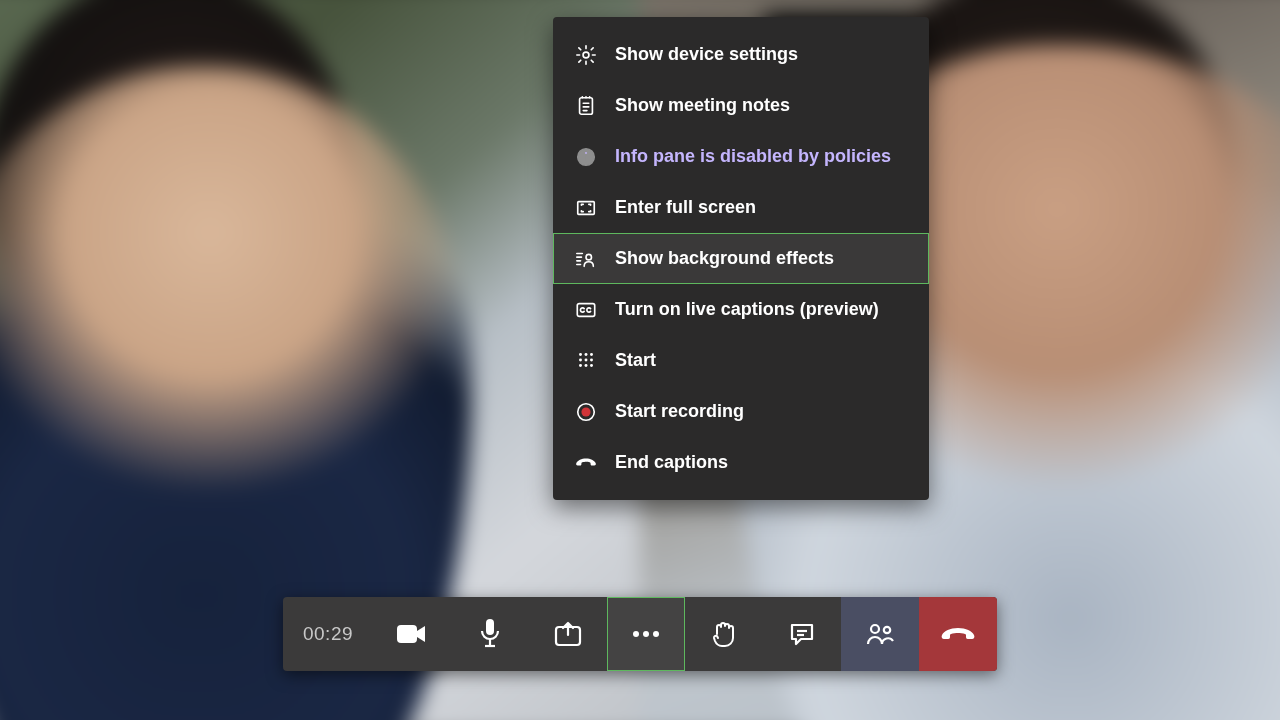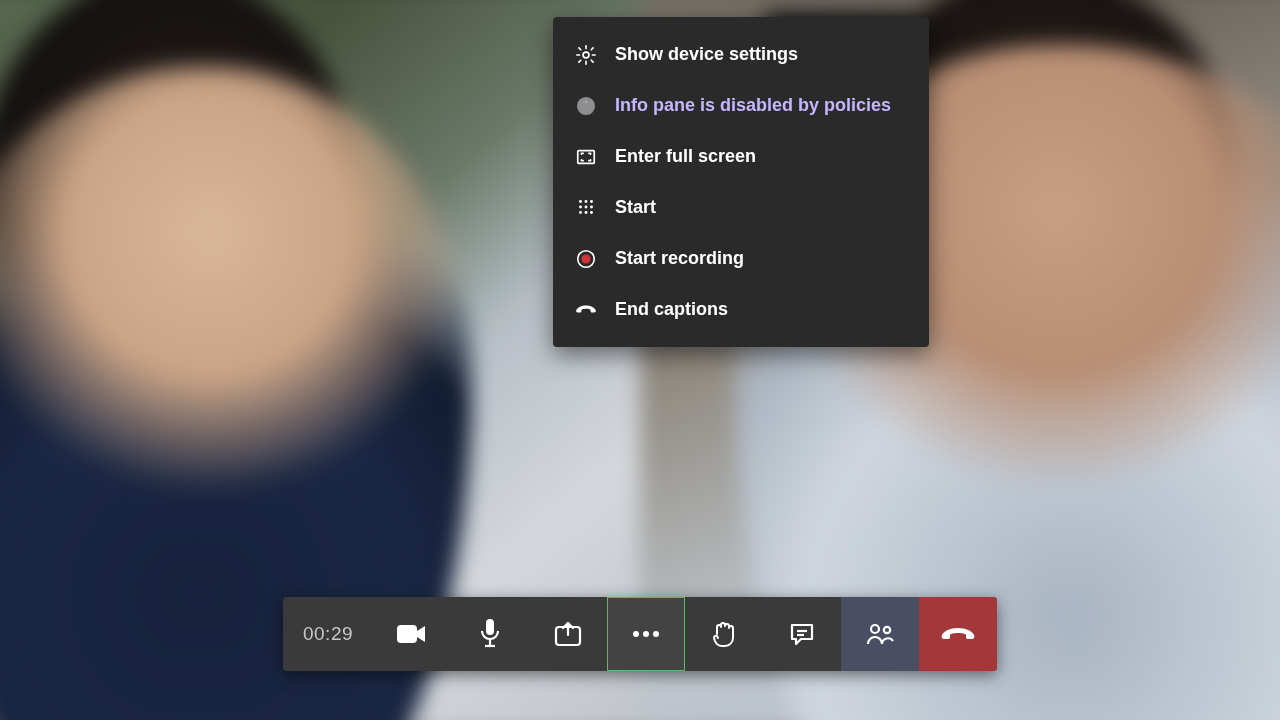--- a/index.html
+++ b/index.html
@@ -179,38 +179,73 @@
   <div class="menu" id="menu">
       <div class="menu-item">
         <span class="mi-icon">
           <svg xmlns="http://www.w3.org/2000/svg" width="22" height="22" viewBox="0 0 24 24" fill="none" stroke="white" stroke-width="1.8" stroke-linecap="round" stroke-linejoin="round">
             <circle cx="12" cy="12" r="3.2"></circle>
             <path d="M12 2v3M12 19v3M4.2 4.2l2.1 2.1M17.7 17.7l2.1 2.1M2 12h3M19 12h3M4.2 19.8l2.1-2.1M17.7 6.3l2.1-2.1"></path>
           </svg>
         </span>
         <span>Show device settings</span>
       </div>
+      <div class="menu-item">
+        <span class="mi-icon">
+          <svg xmlns="http://www.w3.org/2000/svg" width="22" height="22" viewBox="0 0 24 24" fill="none" stroke="white" stroke-width="1.8" stroke-linecap="round" stroke-linejoin="round">
+            <rect x="5" y="3" width="14" height="18" rx="2"></rect>
+            <path d="M8 3v-1M12 3v-1M16 3v-1"></path>
+            <line x1="9" y1="9" x2="15" y2="9"></line>
+            <line x1="9" y1="13" x2="15" y2="13"></line>
+            <line x1="9" y1="17" x2="13" y2="17"></line>
+          </svg>
+        </span>
+        <span>Show meeting notes</span>
+      </div>
       <div class="menu-item disabled">
         <span class="mi-icon">
           <svg xmlns="http://www.w3.org/2000/svg" width="22" height="22" viewBox="0 0 24 24" fill="none" stroke="white" stroke-width="1.8" stroke-linecap="round" stroke-linejoin="round">
             <circle cx="12" cy="12" r="9"></circle>
             <line x1="12" y1="11" x2="12" y2="17"></line>
             <circle cx="12" cy="7.5" r="1" fill="currentColor" stroke="none"></circle>
           </svg>
         </span>
         <span>Info pane is disabled by policies</span>
       </div>
       <div class="menu-item">
         <span class="mi-icon">
           <svg xmlns="http://www.w3.org/2000/svg" width="22" height="22" viewBox="0 0 24 24" fill="none" stroke="white" stroke-width="1.8" stroke-linecap="round" stroke-linejoin="round">
             <rect x="3" y="5" width="18" height="14" rx="1"></rect>
             <path d="M7 9v-1h2M17 9v-1h-2M7 15v1h2M17 15v1h-2"></path>
           </svg>
         </span>
         <span>Enter full screen</span>
+      </div>
+      <div class="menu-item highlight">
+        <span class="mi-icon">
+          <svg xmlns="http://www.w3.org/2000/svg" width="22" height="22" viewBox="0 0 24 24" fill="none" stroke="white" stroke-width="1.8" stroke-linecap="round" stroke-linejoin="round">
+            <circle cx="15" cy="10" r="3"></circle>
+            <path d="M10 20c0-3 2-5 5-5s5 2 5 5"></path>
+            <line x1="2" y1="6" x2="8" y2="6"></line>
+            <line x1="2" y1="10" x2="7" y2="10"></line>
+            <line x1="2" y1="14" x2="6" y2="14"></line>
+            <line x1="2" y1="18" x2="6" y2="18"></line>
+          </svg>
+        </span>
+        <span>Show background effects</span>
+      </div>
+      <div class="menu-item">
+        <span class="mi-icon">
+          <svg xmlns="http://www.w3.org/2000/svg" width="22" height="22" viewBox="0 0 24 24" fill="none" stroke="white" stroke-width="1.8" stroke-linecap="round" stroke-linejoin="round">
+            <rect x="2.5" y="5" width="19" height="14" rx="2"></rect>
+            <path d="M10 10.5a2.3 2.3 0 1 0 0 3"></path>
+            <path d="M17 10.5a2.3 2.3 0 1 0 0 3"></path>
+          </svg>
+        </span>
+        <span>Turn on live captions (preview)</span>
       </div>
       <div class="menu-item">
         <span class="mi-icon">
           <svg xmlns="http://www.w3.org/2000/svg" width="22" height="22" viewBox="0 0 24 24" fill="white">
             <circle cx="6" cy="5" r="1.6"></circle>
             <circle cx="12" cy="5" r="1.6"></circle>
             <circle cx="18" cy="5" r="1.6"></circle>
             <circle cx="6" cy="11" r="1.6"></circle>
             <circle cx="12" cy="11" r="1.6"></circle>
             <circle cx="18" cy="11" r="1.6"></circle>

